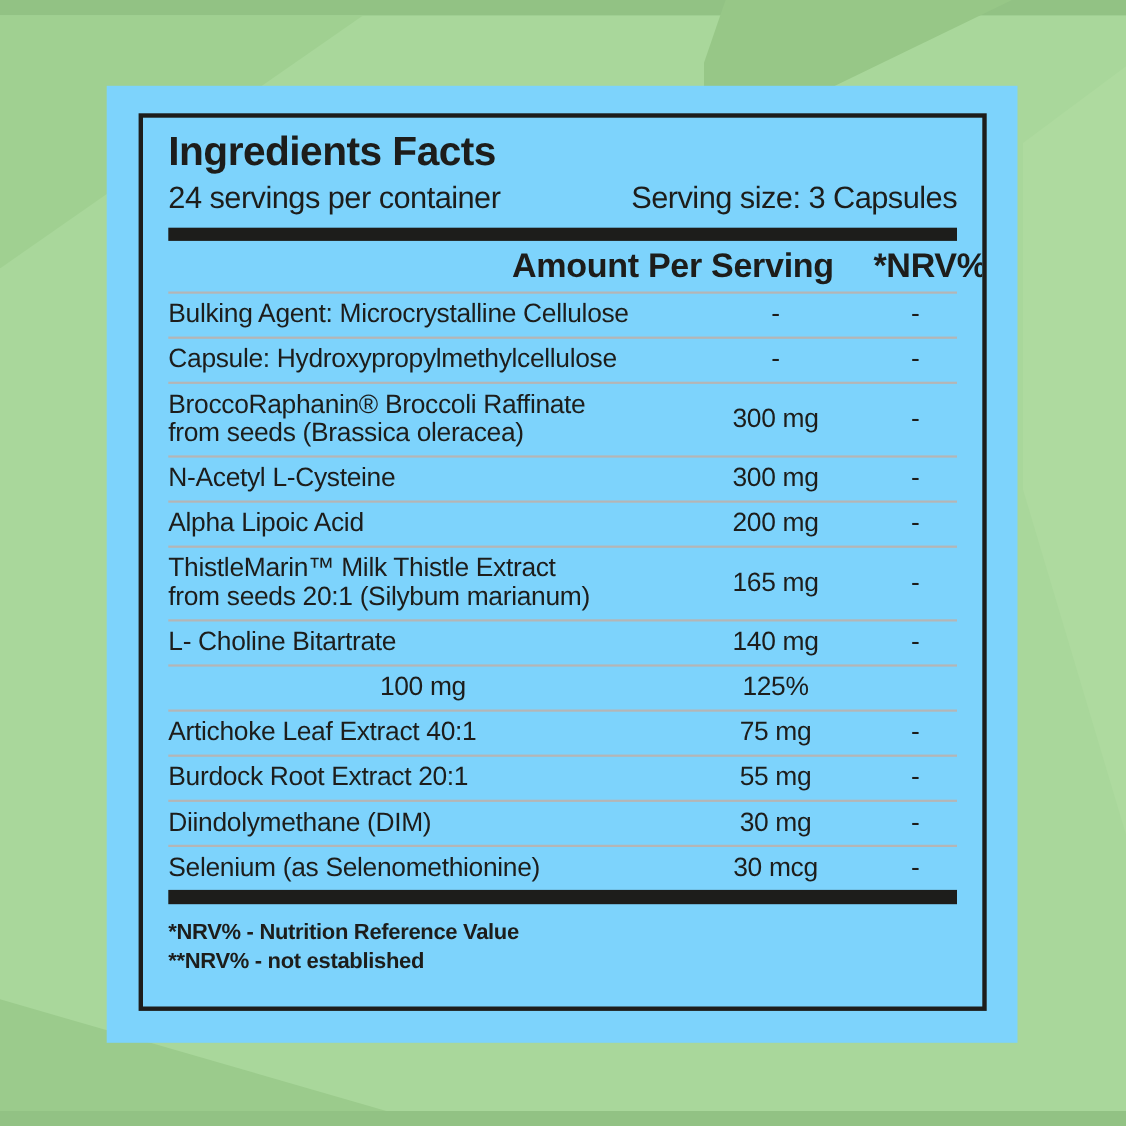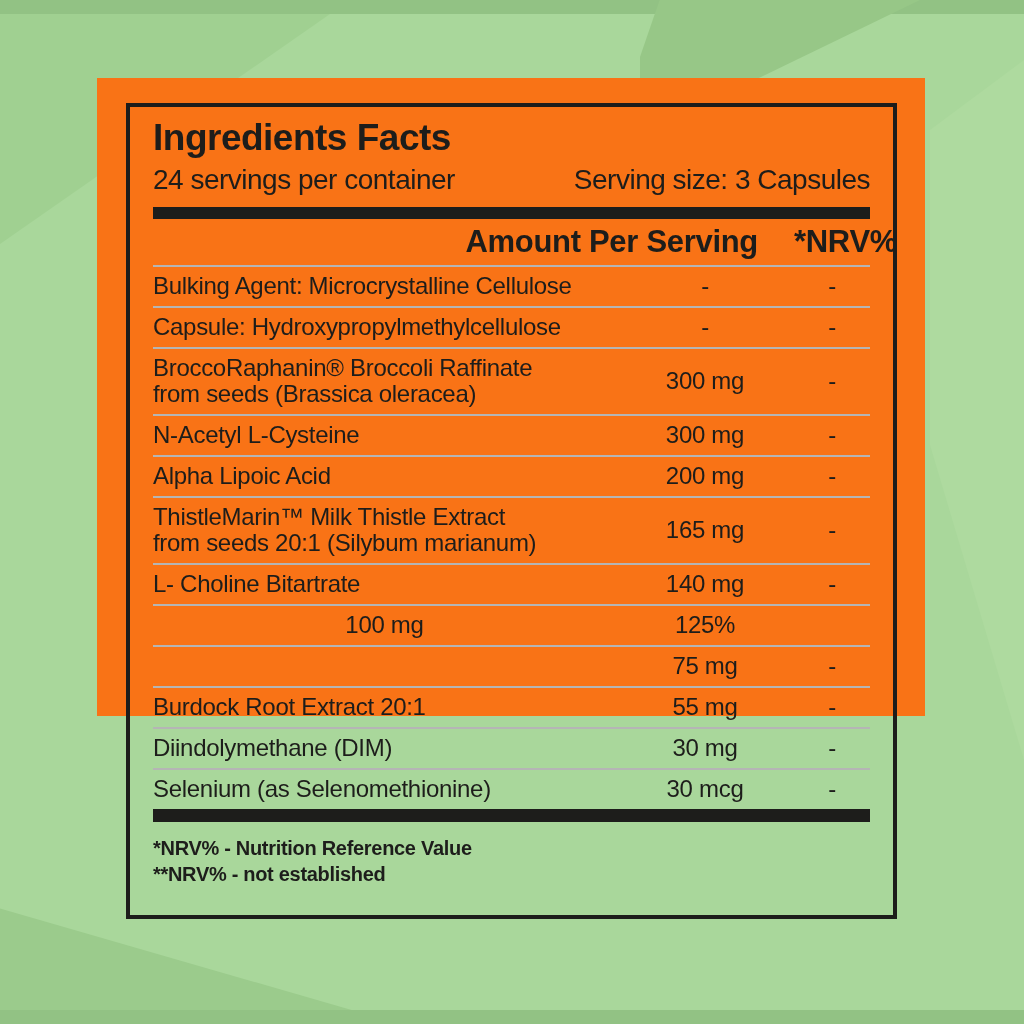--- a/index.html
+++ b/index.html
@@ -39,22 +39,22 @@
   #bg-tri-right {
     left: 930px; top: 60px; width: 94px; height: 700px;
     background: #aeda9f;
     clip-path: polygon(100% 0, 100% 100%, 0 55%, 0 10%);
   }
 
   
   #card {
     position: absolute;
     left: 97px; top: 78px;
-    width: 828px; height: 638px;
-    background: #f97316;
+    width: 828px; height: 870px;
+    background: #7dd3fc;
   }
   
   #facts-box {
     position: absolute;
     left: 29px; top: 25px;
     width: 771px; height: 816px;
     box-sizing: border-box;
     border: 4px solid #1d1d1b;
     padding: 0 23px;
     overflow: hidden;
@@ -196,20 +196,21 @@
             </div>
             <div class="cell-amount">140 mg</div>
             <div class="cell-nrv">-</div>
           </div>
           <div class="grid-row table-row">
             <div class="cell-amount">100 mg</div>
             <div class="cell-nrv">125%</div>
           </div>
           <div class="grid-row table-row">
             <div class="cell-name">
+              <div>Artichoke Leaf Extract 40:1</div>
             </div>
             <div class="cell-amount">75 mg</div>
             <div class="cell-nrv">-</div>
           </div>
           <div class="grid-row table-row">
             <div class="cell-name">
               <div>Burdock Root Extract 20:1</div>
             </div>
             <div class="cell-amount">55 mg</div>
             <div class="cell-nrv">-</div>

